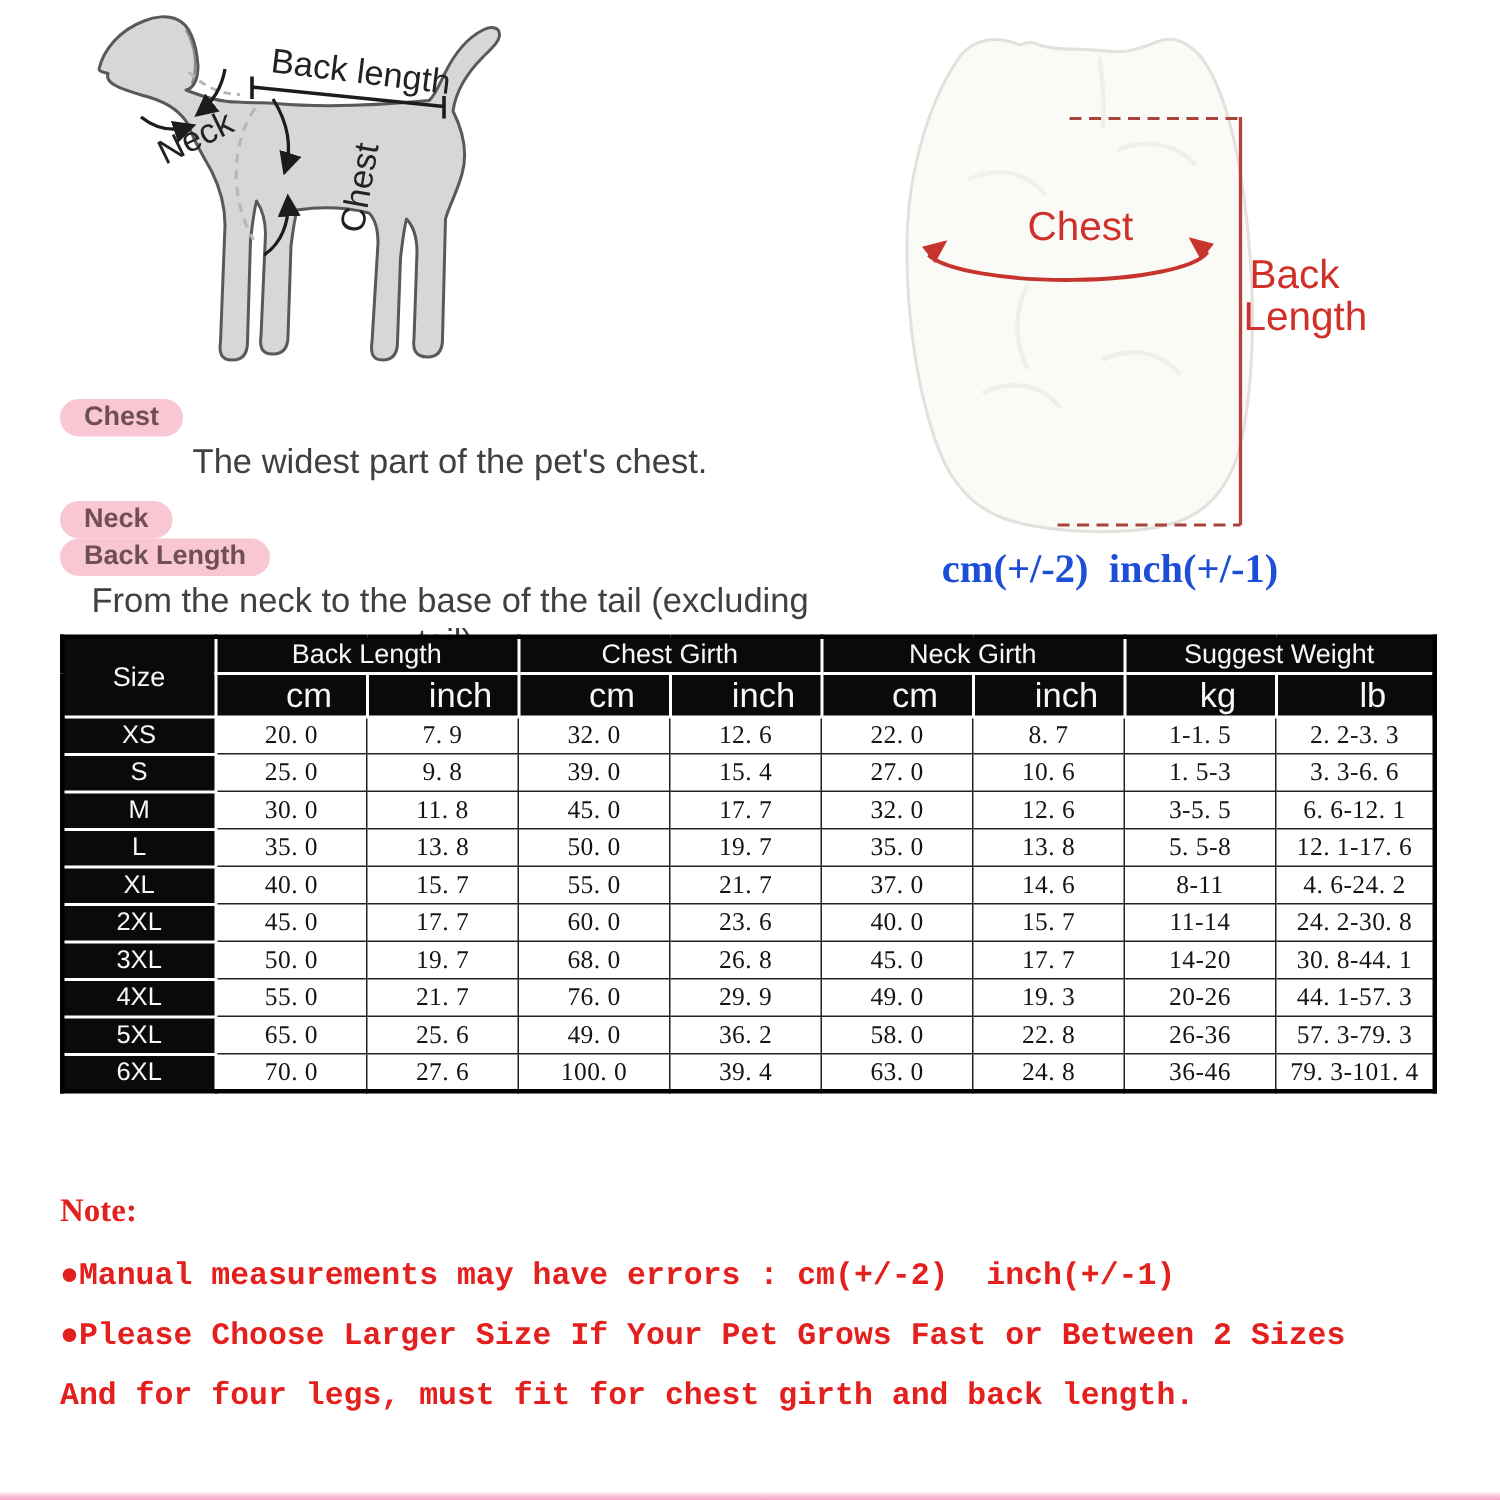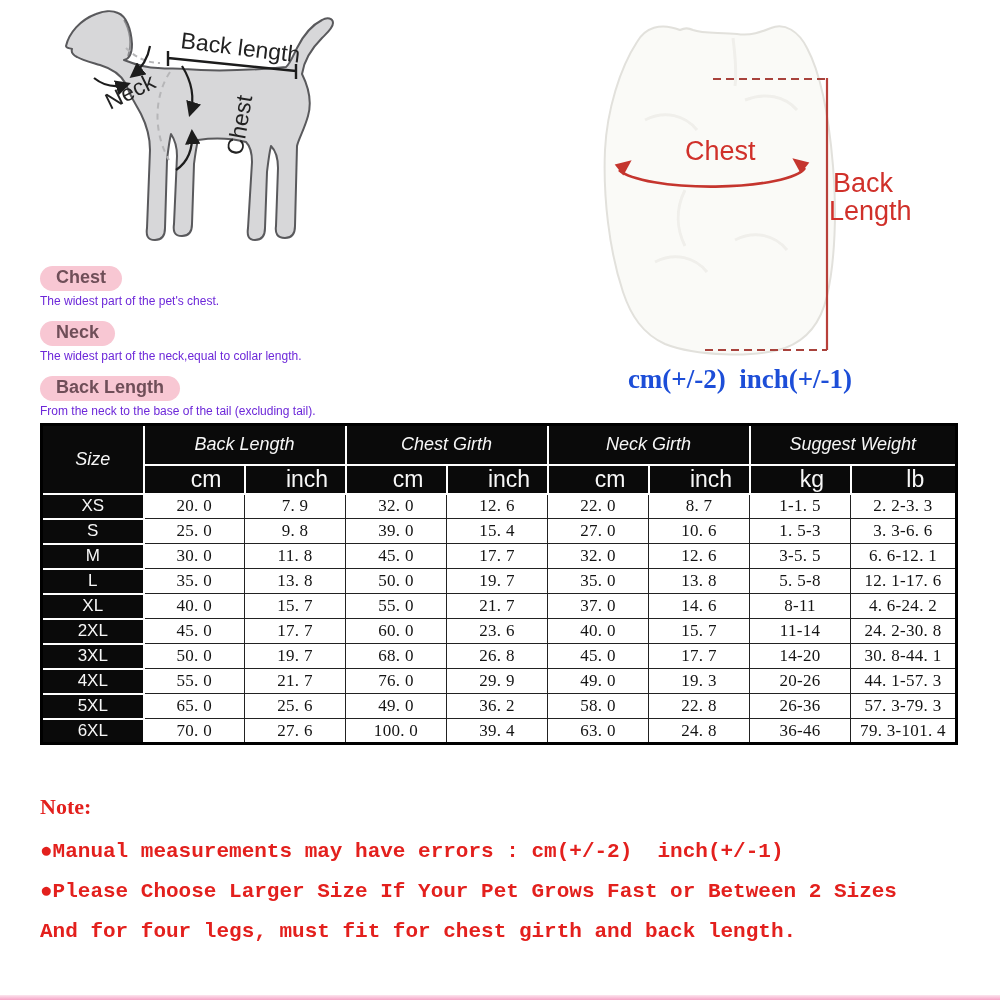--- a/index.html
+++ b/index.html
@@ -17,30 +17,30 @@
     text-align:center; font-family:"Liberation Serif", serif;
     font-weight:bold; font-size:27px; color:#1d4ed8; white-space:pre;
   }
   
   .definitions { position:absolute; left:40px; top:266px; width:520px; }
   .def-pill {
     display:inline-block; background:#f8c7d3; color:#6f4e58;
     font-weight:bold; font-size:18px; padding:1px 16px 3px 16px;
     border-radius:13px;
   }
-  .def-text { font-size:12px; color:#6d28d9; margin:3px 0 13px 0; }
+  .def-text { font-size:23px; color:#404040; margin:3px 0 13px 0;text-align:center; }
   
   .size-table { position:absolute; left:40px; top:423px; }
   table { border-collapse:collapse; border:3px solid #000; table-layout:fixed; }
   th, td { text-align:center; vertical-align:middle; }
   thead th, tbody th {
     background:#0a0a0a; color:#f7f7f7; font-weight:normal;
     border:2px solid #ffffff; font-size:18px;
   }
-  thead tr.group-row { height:40px;font-style:italic; }
+  thead tr.group-row { height:24px; }
   thead tr.unit-row { height:29px; }
   thead tr.unit-row th { font-size:23px;padding-left:24px; }
   tbody tr { height:25px; }
   tbody th { font-size:17px; width:102px; }
   tbody td {
     background:#ffffff; border:1px solid #222;
     font-family:"Liberation Serif", serif; font-size:17px;
     color:#141414; letter-spacing:0.3px; width:101px;
   }
   col.c-size { width:102px; } col.c-val { width:101px; } col.c-last { width:106px; }
@@ -135,21 +135,20 @@
 
   <div class="tolerance">cm(+/-2)  inch(+/-1)</div>
 
   <div class="definitions">
     <div>
       <span class="def-pill">Chest</span>
       <div class="def-text">The widest part of the pet's chest.</div>
     </div>
     <div>
       <span class="def-pill">Neck</span>
-      <div class="def-text">The widest part of the neck,equal to collar length.</div>
     </div>
     <div>
       <span class="def-pill">Back Length</span>
       <div class="def-text">From the neck to the base of the tail (excluding tail).</div>
     </div>
   </div>
 
   <div class="size-table">
     <table>
       <colgroup>

